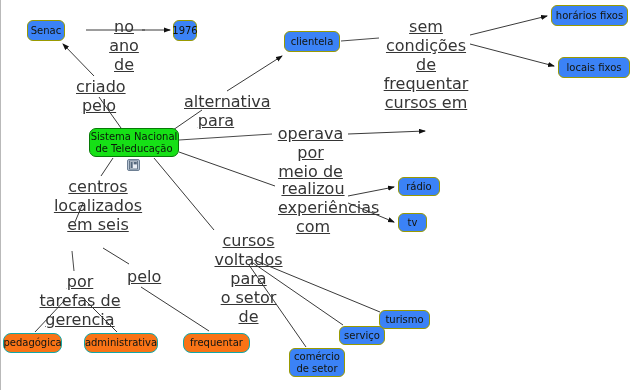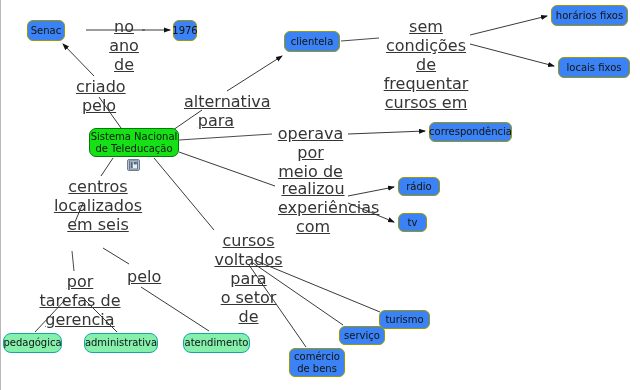--- a/index.html
+++ b/index.html
@@ -36,21 +36,21 @@
     z-index: 5;
   }
   .node-yellow {
     background: #3b82f6;
     border: 1px solid #9a9a00;
     border-radius: 6px;
     color: #14140a;
     font-size: 10px;
   }
   .node-cyan {
-    background: #86efac;
+    background: #f97316;
     border: 1px solid #12a8a8;
     border-radius: 8px;
     color: #0d1414;
     font-size: 10px;
   }
   .node-green {
     background: #16e016;
     border: 1px solid #067a06;
     border-radius: 7px;
     color: #0a1a0a;
@@ -137,39 +137,38 @@
 
   <span class="node-icon" style="left:126px; top:156px;">
     <svg viewBox="0 0 13 12" width="13" height="12" xmlns="http://www.w3.org/2000/svg">
       <rect x="0.5" y="0.5" width="12" height="11" rx="1.5" fill="#b9c6d6" stroke="#6d7f93" stroke-width="1"></rect>
       <rect x="2.5" y="2" width="8" height="8" fill="#e9eef5" stroke="#4d5f73" stroke-width="0.8"></rect>
       <rect x="3.5" y="3" width="2.2" height="6" fill="#55687d"></rect>
       <rect x="6.6" y="3" width="3.2" height="2.4" fill="#55687d"></rect>
     </svg>
   </span>
 
-  <div class="node node-yellow" style="left:428px; top:122px; width:83px; height:20px;">correspondência</div>
 
   <div class="node node-yellow" style="left:397px; top:177px; width:42px; height:19px;">rádio</div>
 
   <div class="node node-yellow" style="left:397px; top:213px; width:29px; height:19px;">tv</div>
 
 
   <div class="node node-yellow" style="left:378px; top:310px; width:51px; height:19px;">turismo</div>
 
   <div class="node node-yellow" style="left:338px; top:326px; width:46px; height:19px;">serviço</div>
 
   <div class="node node-yellow" style="left:288px; top:348px; width:56px; height:29px;">comércio
-de bens</div>
+de setor</div>
 
   <div class="node node-cyan" style="left:2px; top:333px; width:59px; height:20px;">pedagógica</div>
 
   <div class="node node-cyan" style="left:83px; top:333px; width:74px; height:20px;">administrativa</div>
 
-  <div class="node node-cyan" style="left:182px; top:333px; width:67px; height:20px;">atendimento</div>
+  <div class="node node-cyan" style="left:182px; top:333px; width:67px; height:20px;">frequentar</div>
 
   <div class="edge-label" style="left:96px; top:18px; width:54px;">no ano
 de</div>
 
   <div class="edge-label" style="left:75px; top:78px; width:46px;">criado
 pelo</div>
 
   <div class="edge-label" style="left:183px; top:93px; width:64px;">alternativa
 para</div>
 

